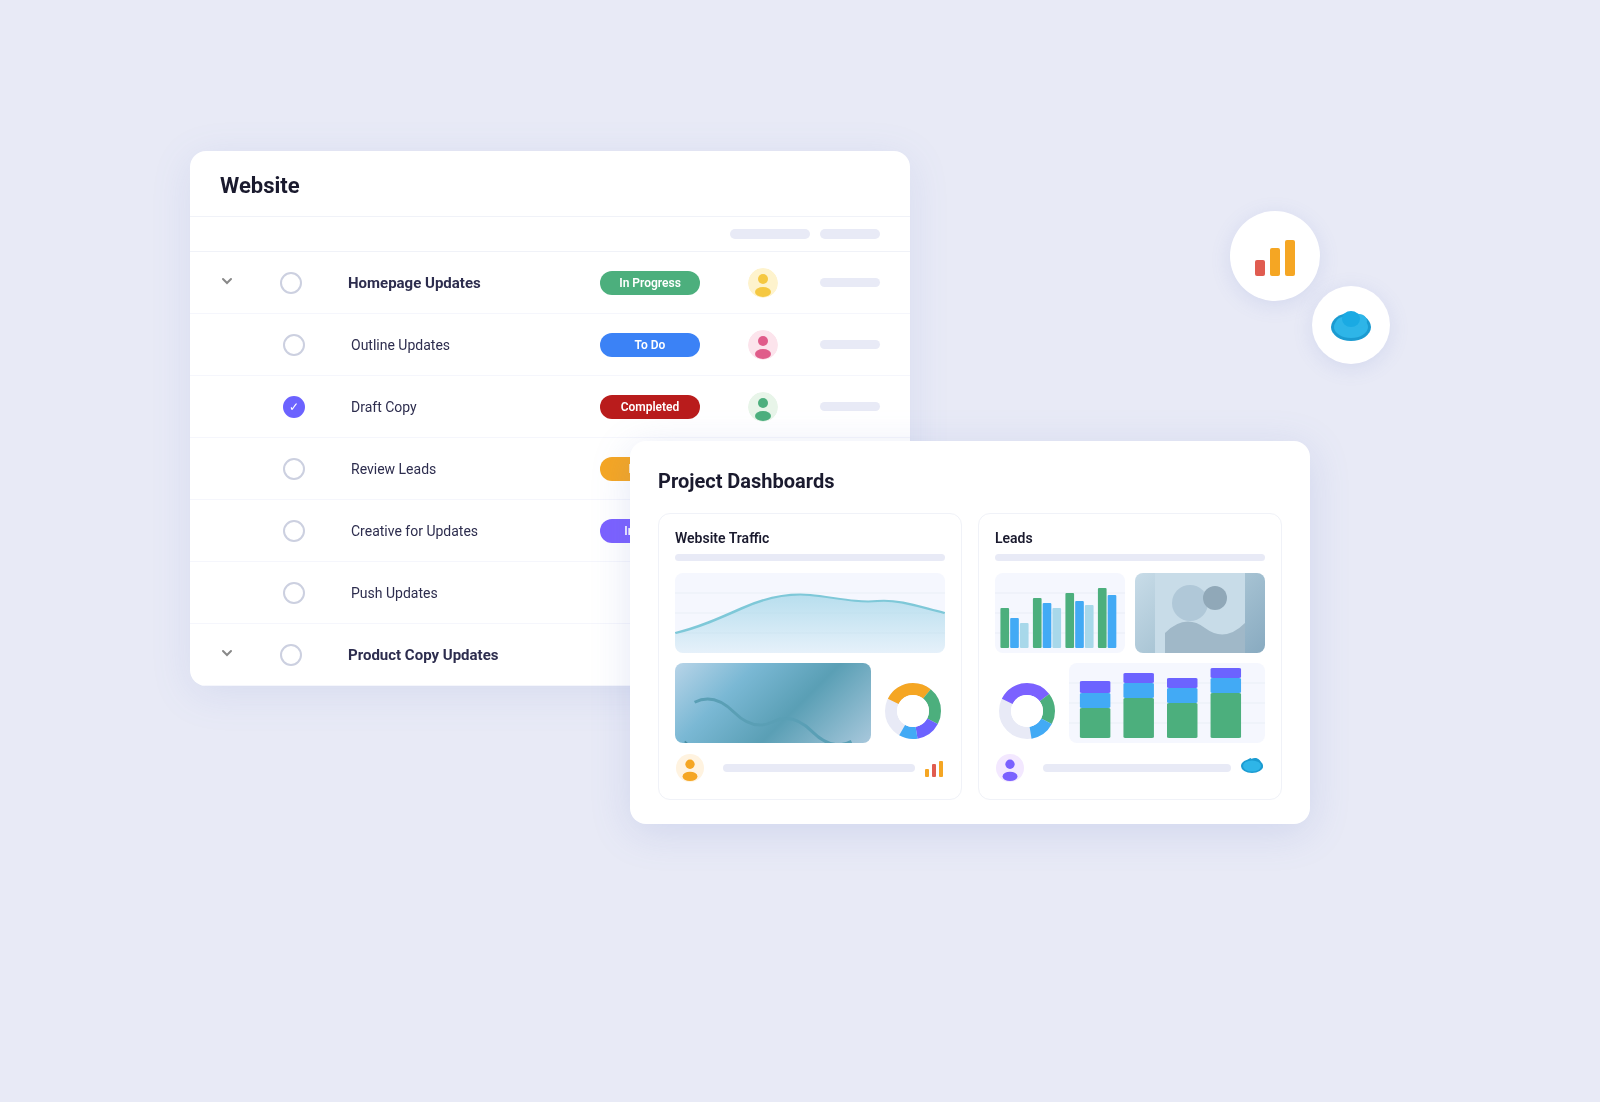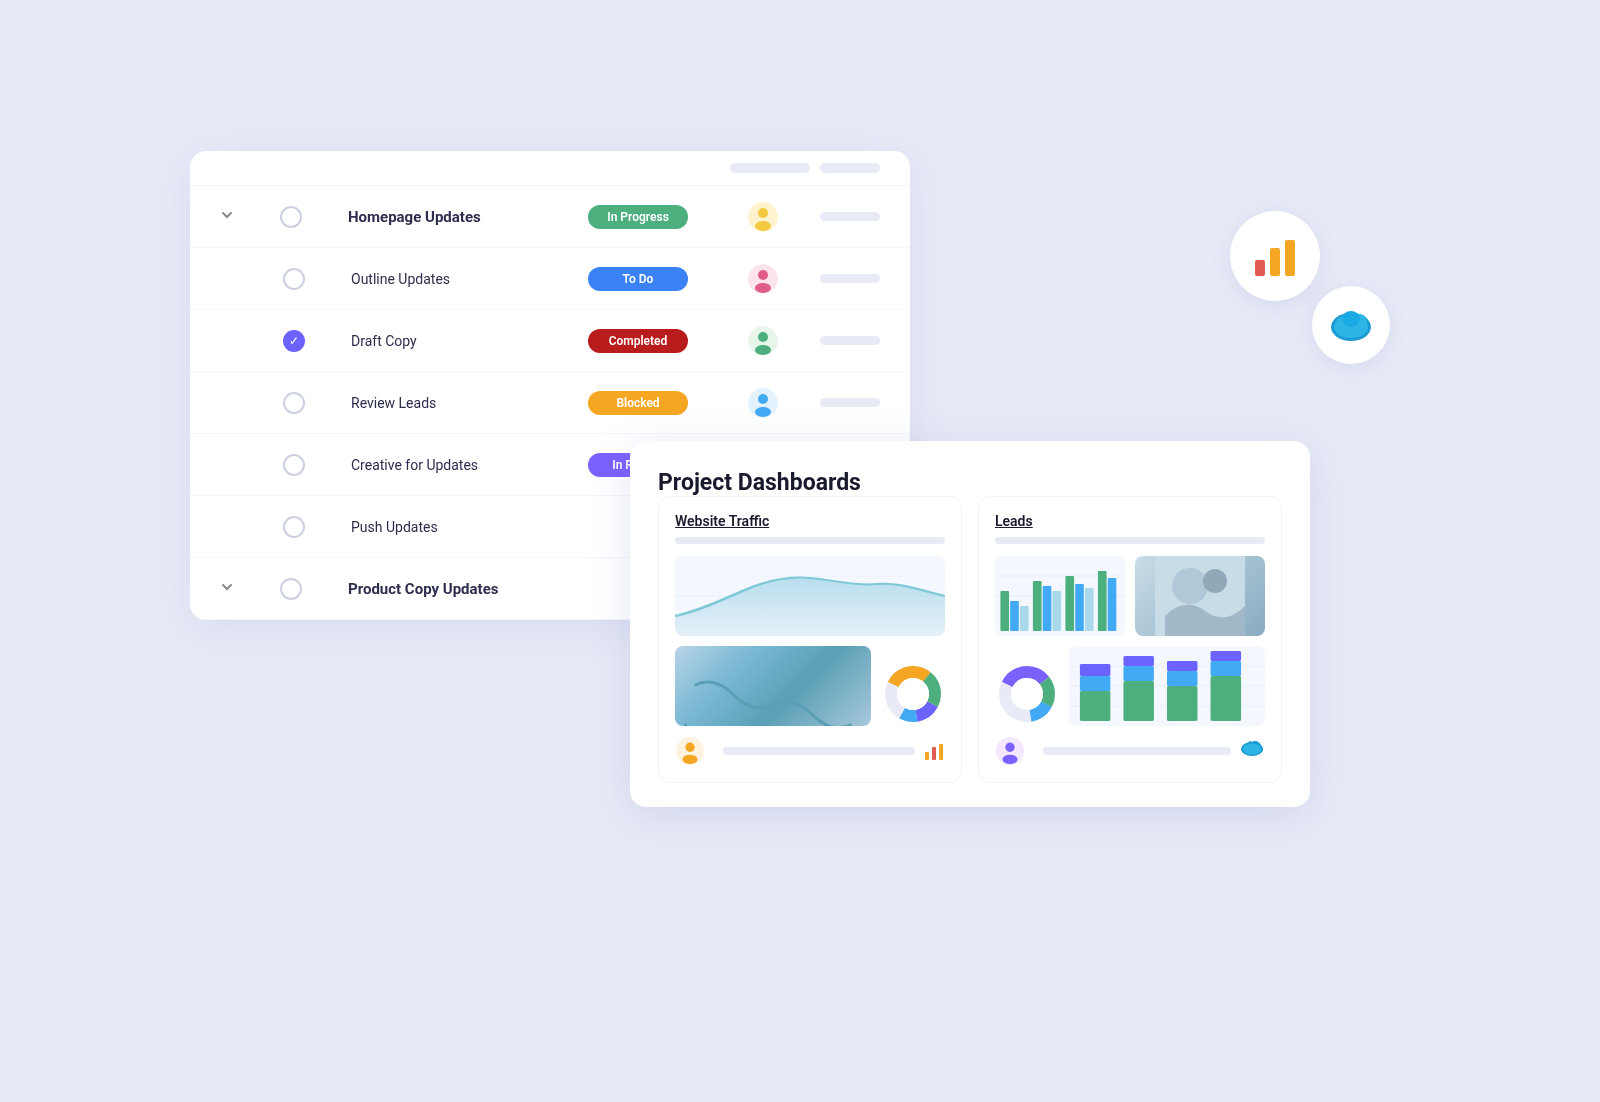--- a/index.html
+++ b/index.html
@@ -137,21 +137,21 @@
     .status-badge {
       display: inline-flex;
       align-items: center;
       justify-content: center;
       border-radius: 20px;
       padding: 5px 16px;
       font-size: 12px;
       font-weight: 600;
       color: #fff;
       min-width: 100px;
-      margin-right: 28px;
+      margin-right: 16px;
       flex-shrink: 0;
     }
 
     .badge-in-progress { background: #4caf7d; }
     .badge-todo { background: #3b82f6; }
     .badge-completed { background: #b91c1c; }
     .badge-blocked { background: #f5a623; }
     .badge-in-review { background: #7b61ff; }
 
     .avatar-circle {
@@ -187,44 +187,44 @@
       left: 480px;
       width: 680px;
       background: #fff;
       border-radius: 16px;
       box-shadow: 0 8px 40px rgba(100,120,200,0.18);
       padding: 28px 28px 24px 28px;
       z-index: 3;
     }
 
     .dashboard-title {
-      font-size: 23px;
+      font-size: 20px;
       font-weight: 700;
       color: #1a1a2e;
+      margin-bottom: 20px;
     }
 
     .dashboard-grid {
       display: grid;
       grid-template-columns: 1fr 1fr;
       gap: 16px;
     }
 
     .dash-panel {
       border: 1.5px solid #f0f2f8;
       border-radius: 12px;
       padding: 16px;
       background: #fff;
     }
 
     .dash-panel-title {
       font-size: 14px;
       font-weight: 600;
       color: #1a1a2e;
       margin-bottom: 8px;
-      text-decoration: underline;
     }
 
     .dash-bar {
       width: 100%;
       height: 7px;
       background: #e8eaf6;
       border-radius: 4px;
       margin-bottom: 12px;
     }
 
@@ -322,20 +322,23 @@
       background: linear-gradient(135deg, #c8dce8 0%, #a8c4d4 50%, #88aac0 100%);
       border-radius: 8px;
     }
   </style>
 </head>
 <body>
 
 <div class="scene">
 
   <div class="task-card">
+    <div class="task-card-header">
+      <h2>Website</h2>
+    </div>
 
     <div class="task-col-headers">
       <div class="col-spacer"></div>
       <div class="col-pill"></div>
       <div class="col-pill2"></div>
     </div>
 
     <div class="task-row parent-row">
       <span class="chevron-icon">
         <svg width="14" height="14" viewBox="0 0 14 14" fill="none">

